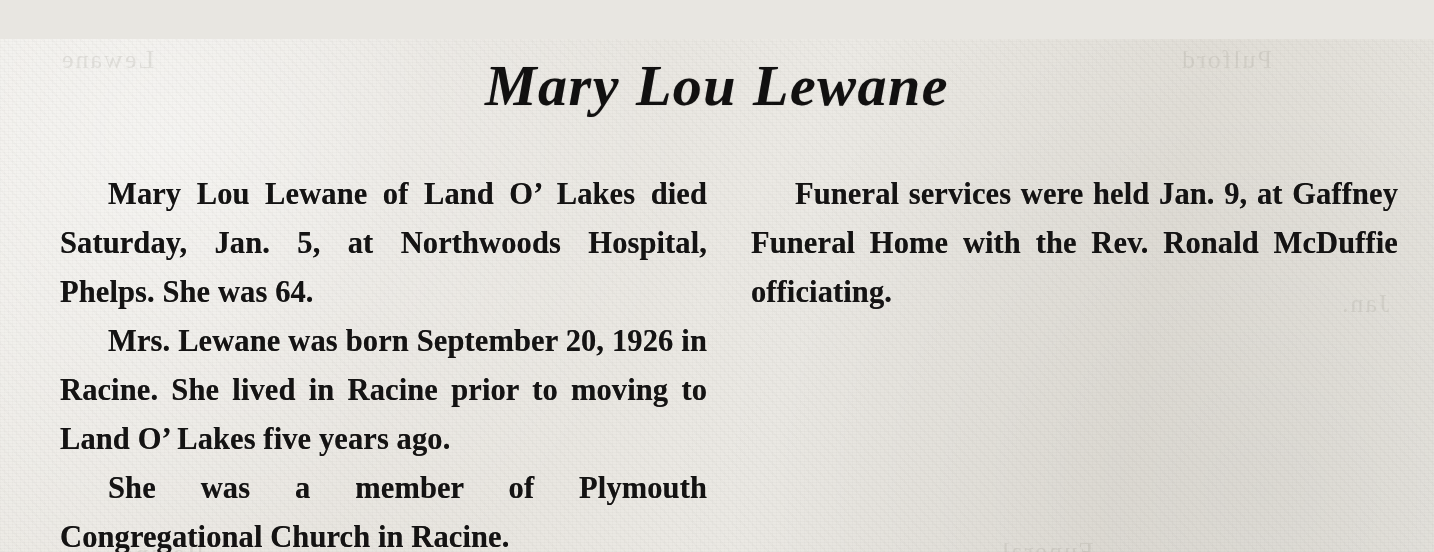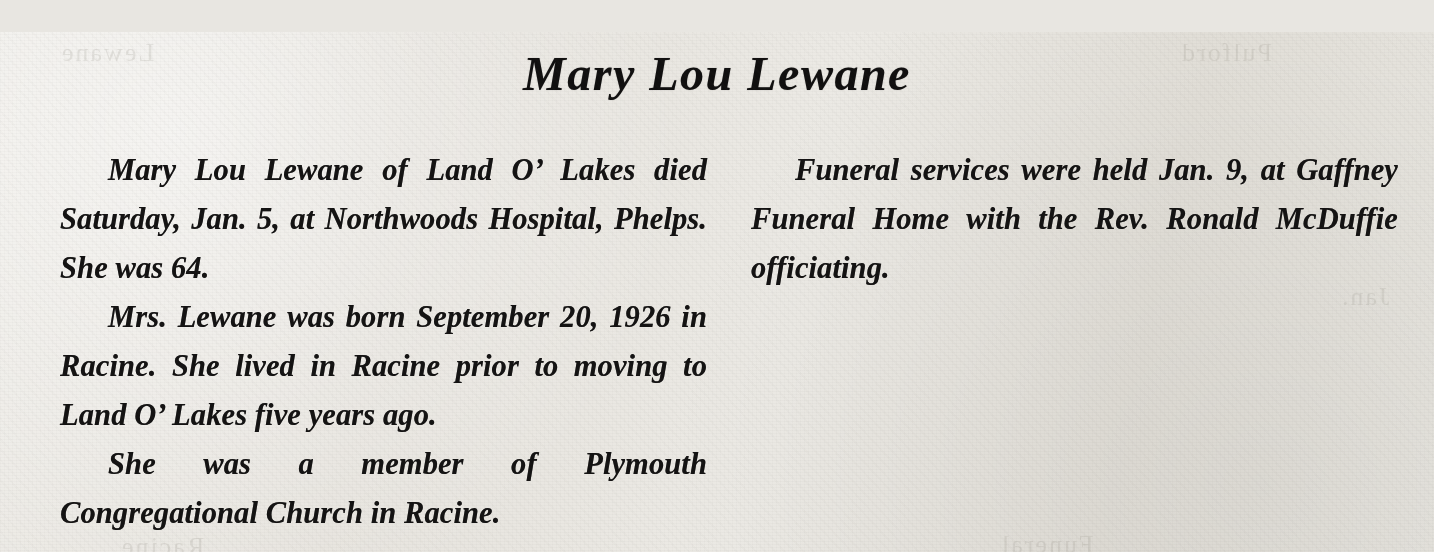--- a/index.html
+++ b/index.html
@@ -56,21 +56,21 @@
   .b3 { top: 500px; left: 120px; }
   .b4 { top: 498px; left: 1000px; }
   .b5 { top: 250px; left: 1340px; }
 
   .headline {
     position: relative;
     text-align: center;
     font-family: "Liberation Serif", serif;
     font-style: italic;
     font-weight: bold;
-    font-size: 48px;
+    font-size: 58px;
     line-height: 1;
     color: #111010;
     letter-spacing: 1.5px;
     padding-top: 18px;
     text-shadow: 0 0 1px rgba(0,0,0,0.35);
   }
   .columns {
     position: relative;
     display: flex;
     gap: 44px;
@@ -89,21 +89,20 @@
     text-align: justify;
     text-align-last: left;
     font-family: "Liberation Serif", serif;
     font-weight: bold;
     font-size: 30.5px;
     line-height: 49px;
     color: #141313;
     text-indent: 48px;
     letter-spacing: 0.1px;
     text-shadow: 0 0 0.6px rgba(0,0,0,0.5);
-    font-style: italic;
   }
   .col.right p {
     text-indent: 44px;
   }
   .col p.last {
     text-align-last: left;
   }
 </style>
 </head>
 <body>

